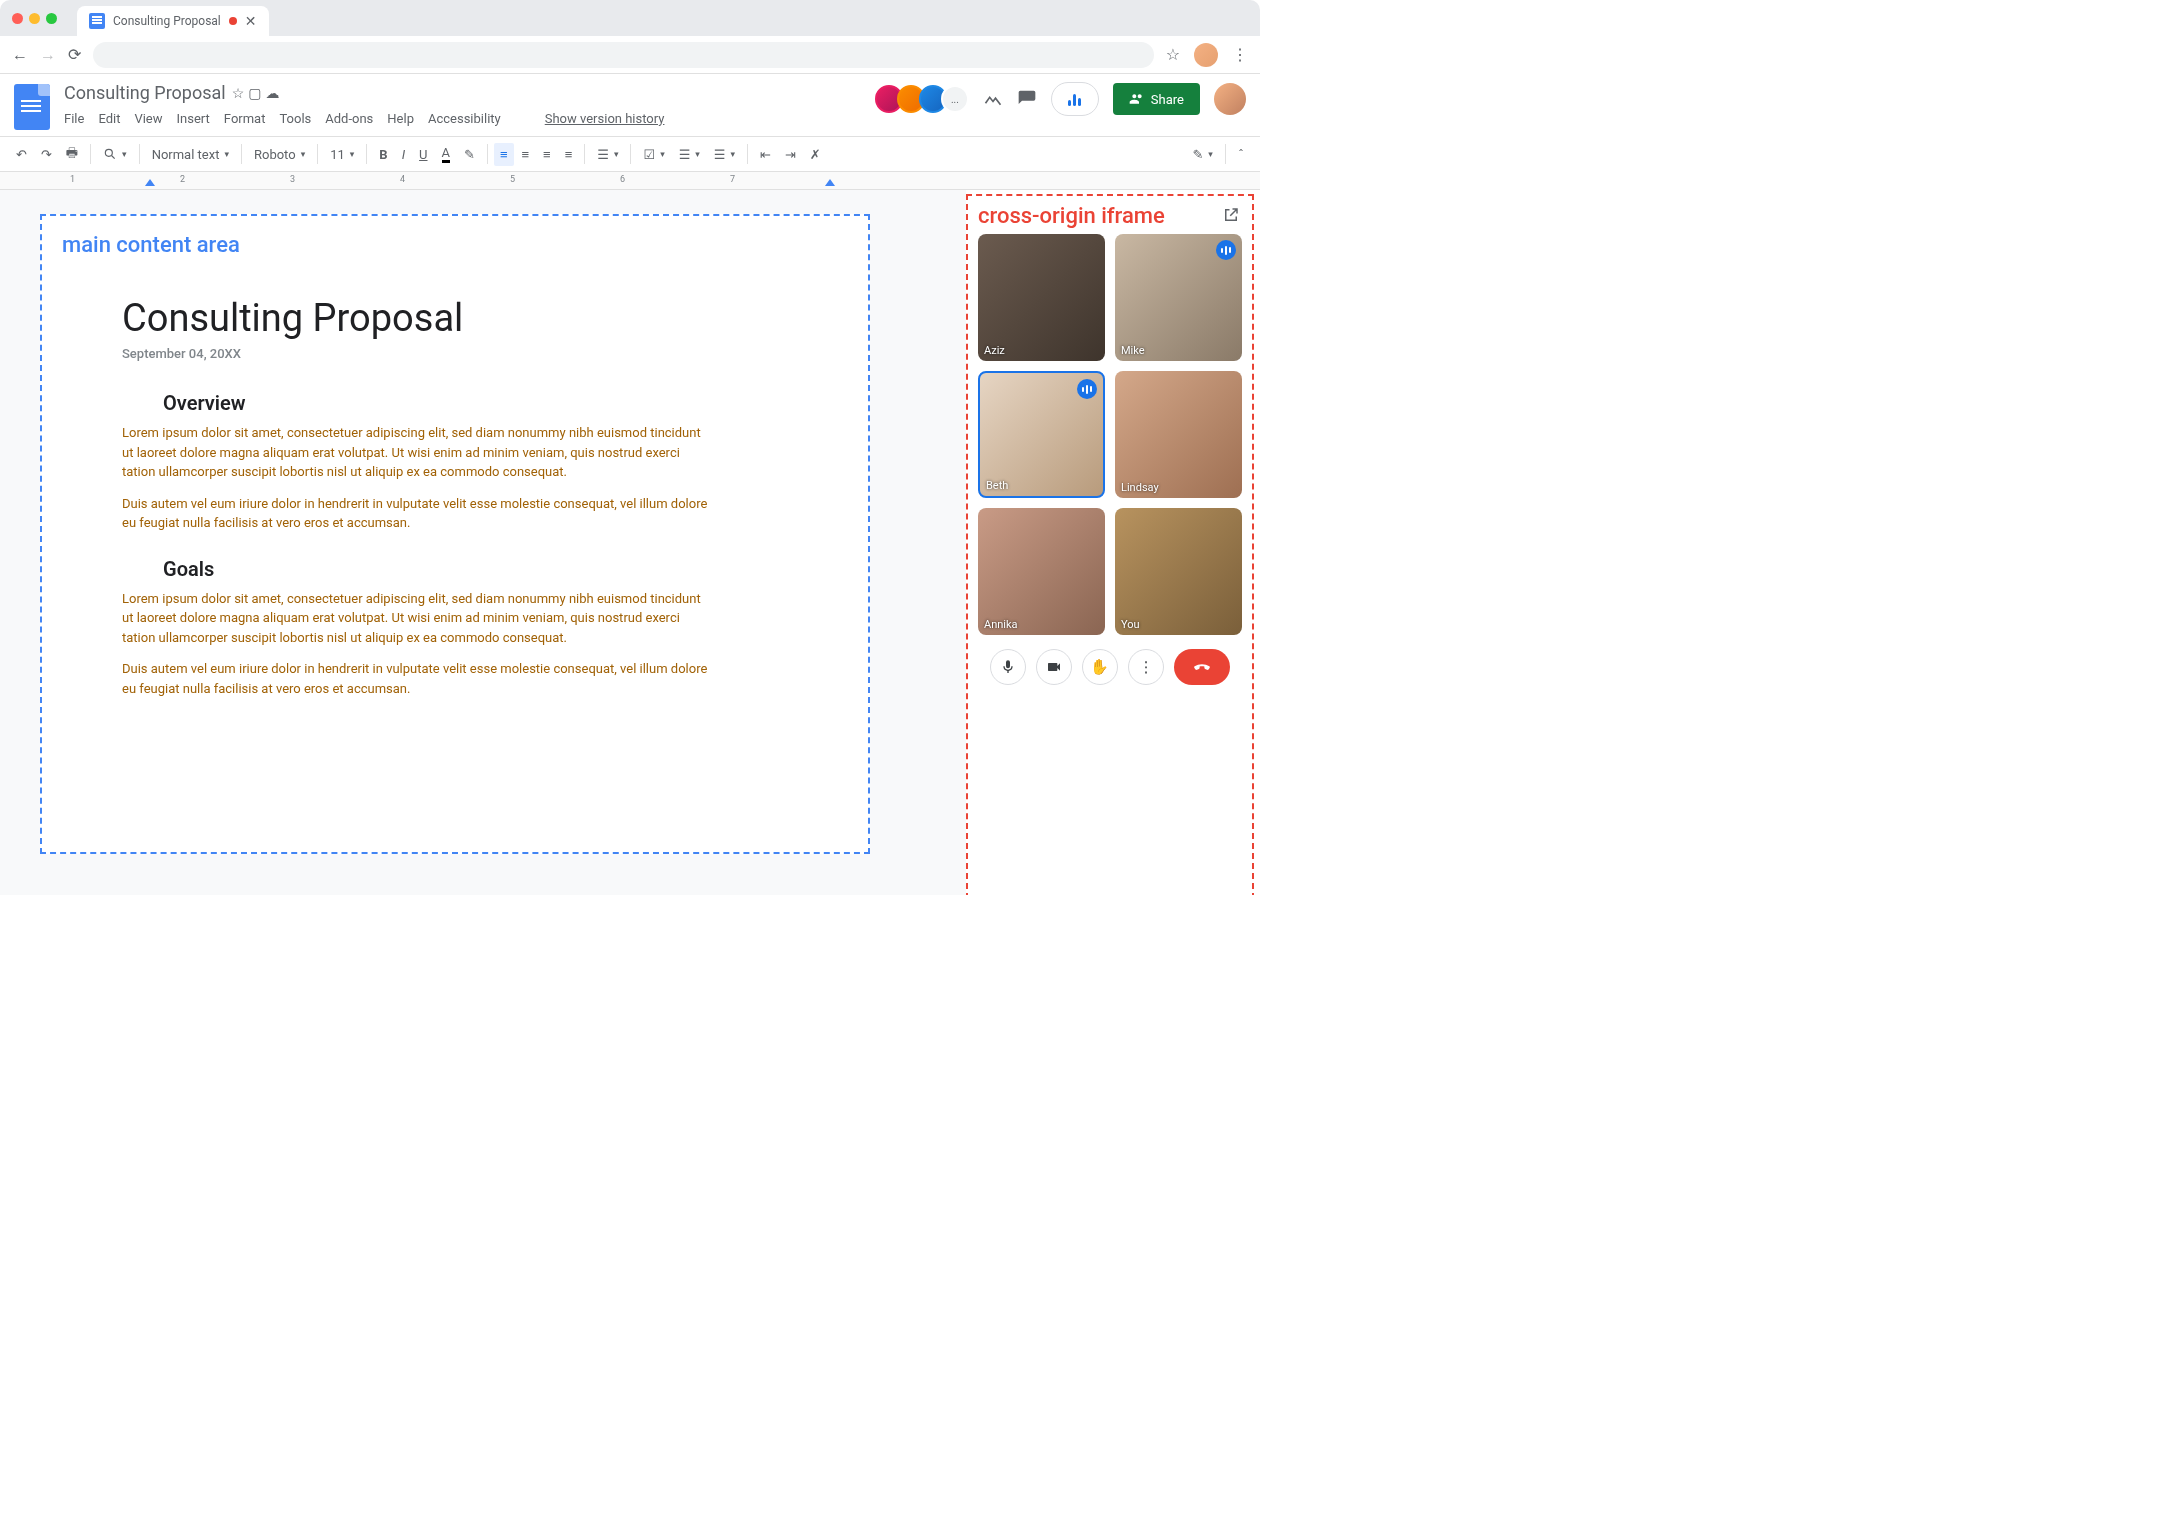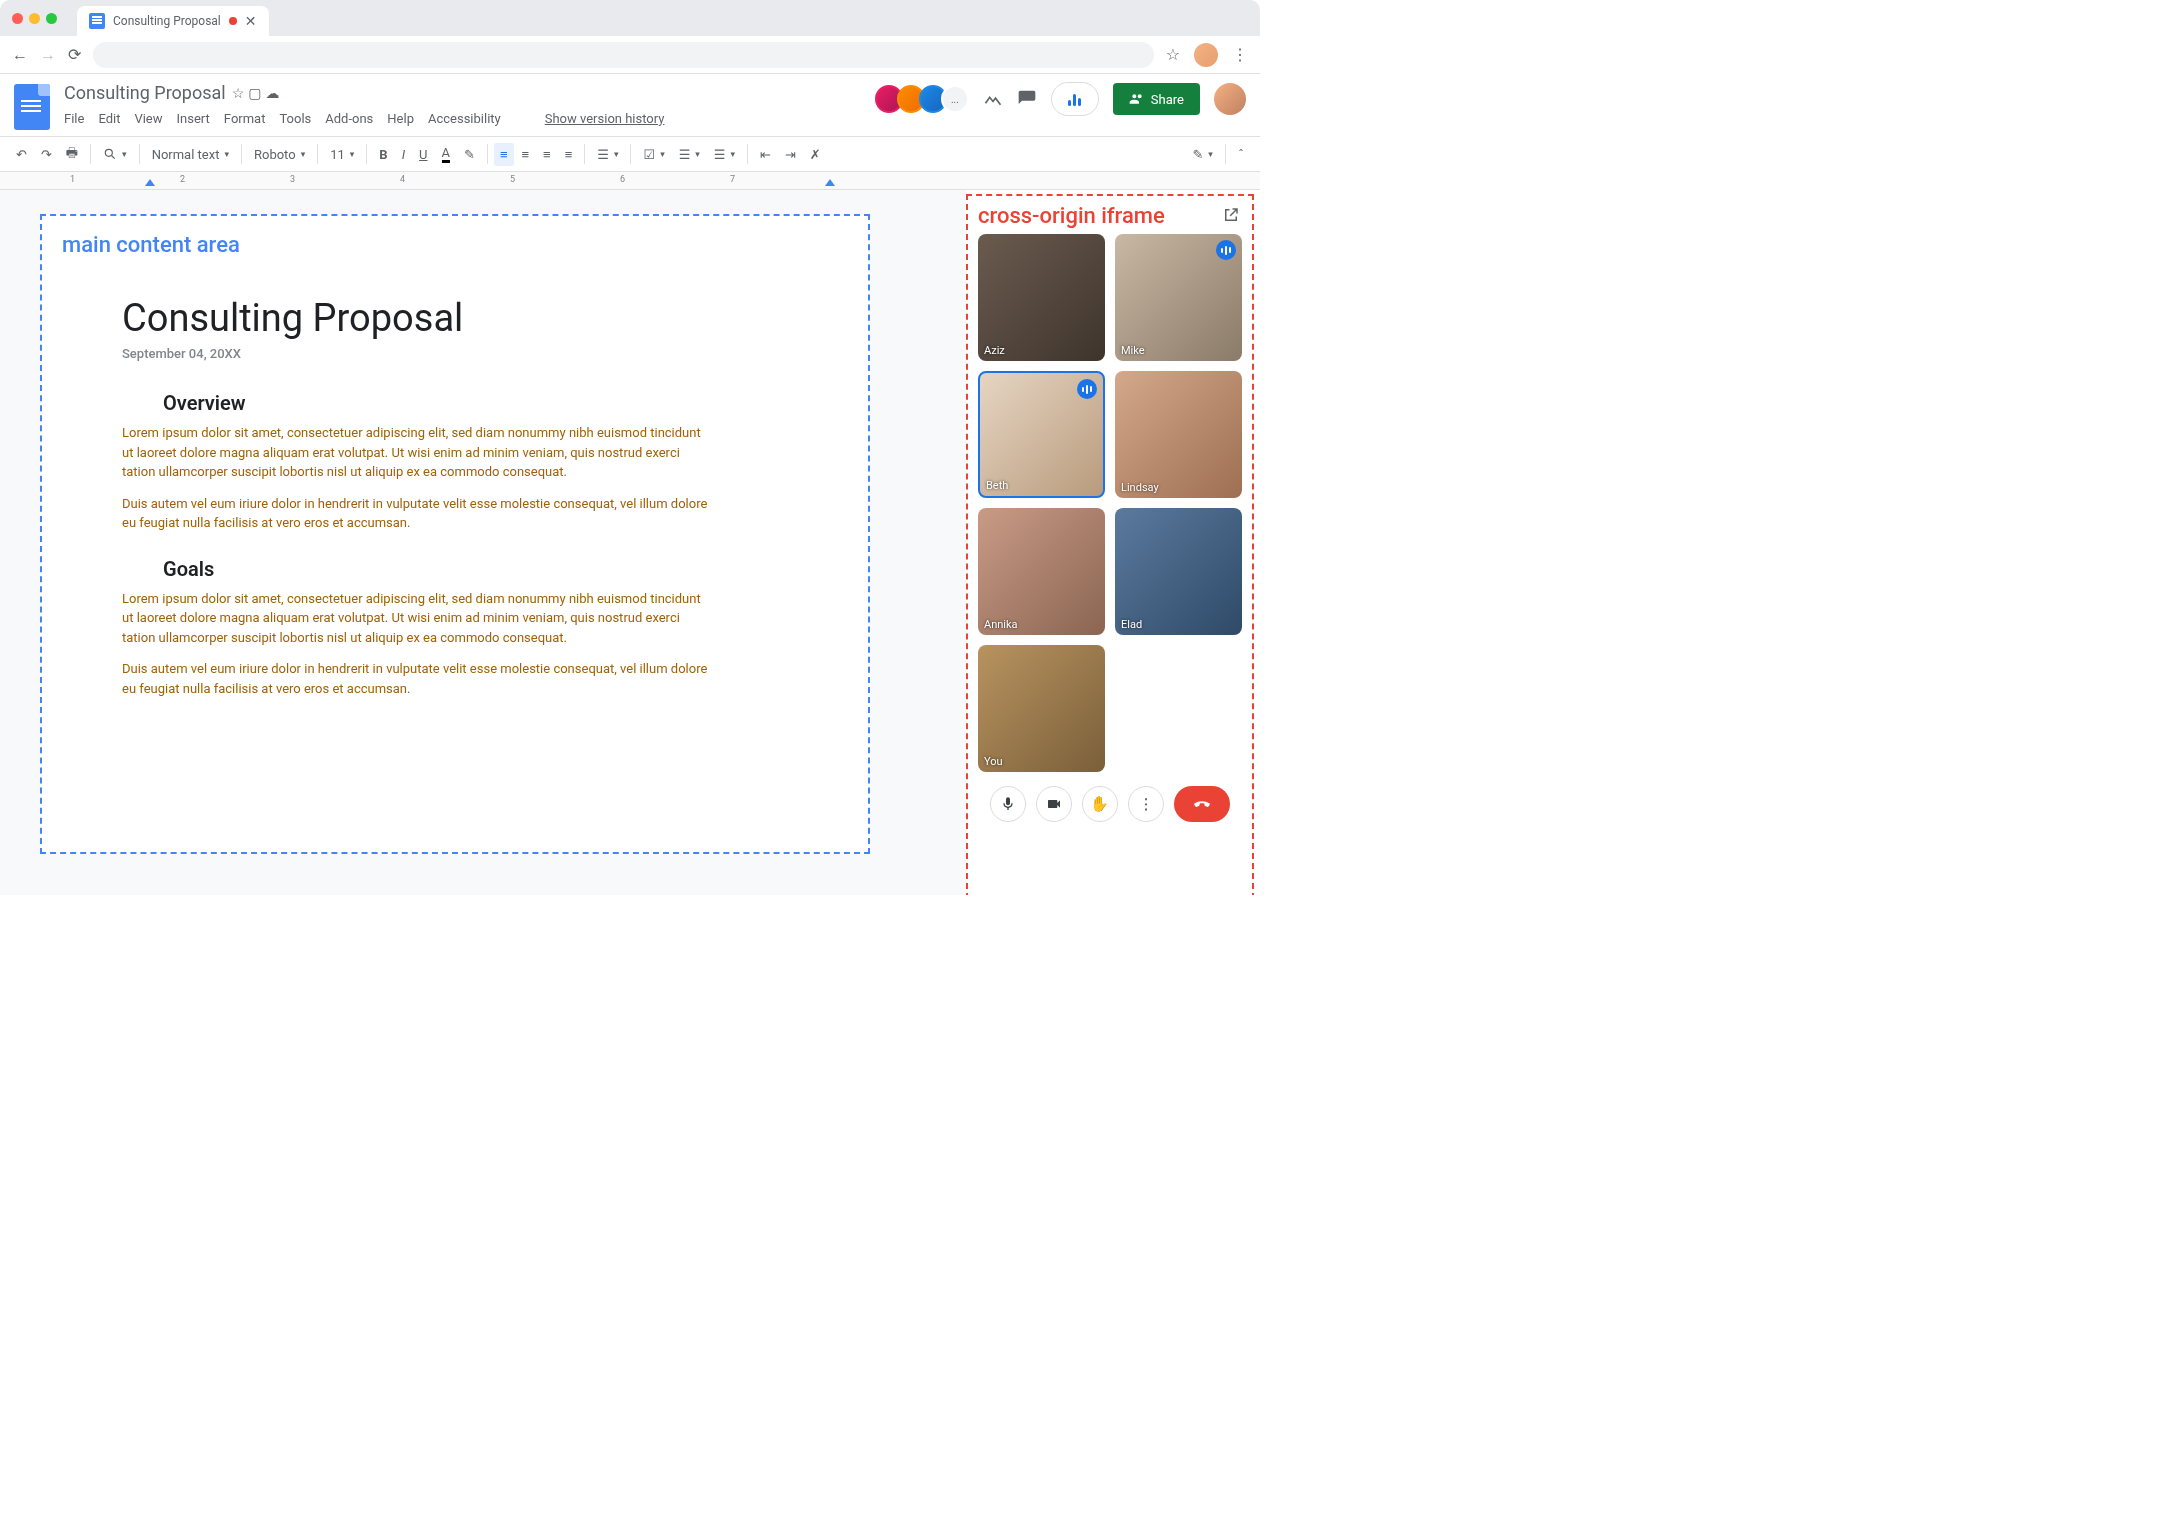--- a/index.html
+++ b/index.html
@@ -287,23 +287,20 @@
             <span style="height:6px"></span>
           </span>
           <span class="tname">Beth</span>
         </div>
       <div class="tile p4">
           <span class="tname">Lindsay</span>
         </div>
       <div class="tile p5">
           <span class="tname">Annika</span>
         </div>
-      <div class="tile p6">
-          <span class="tname">Elad</span>
-        </div>
       <div class="tile p8">
           <span class="tname">You</span>
         </div>
     </div>
     <div class="call-controls">
       <div class="cc-btn">
           <svg width="16" height="16" viewBox="0 0 24 24" fill="#3c4043">
             <path d="M12 14a3 3 0 003-3V5a3 3 0 10-6 0v6a3 3 0 003 3zm5-3a5 5 0 01-10 0H5a7 7 0 006 6.9V21h2v-3.1A7 7 0 0019 11h-2z"></path>
           </svg>
         </div>

